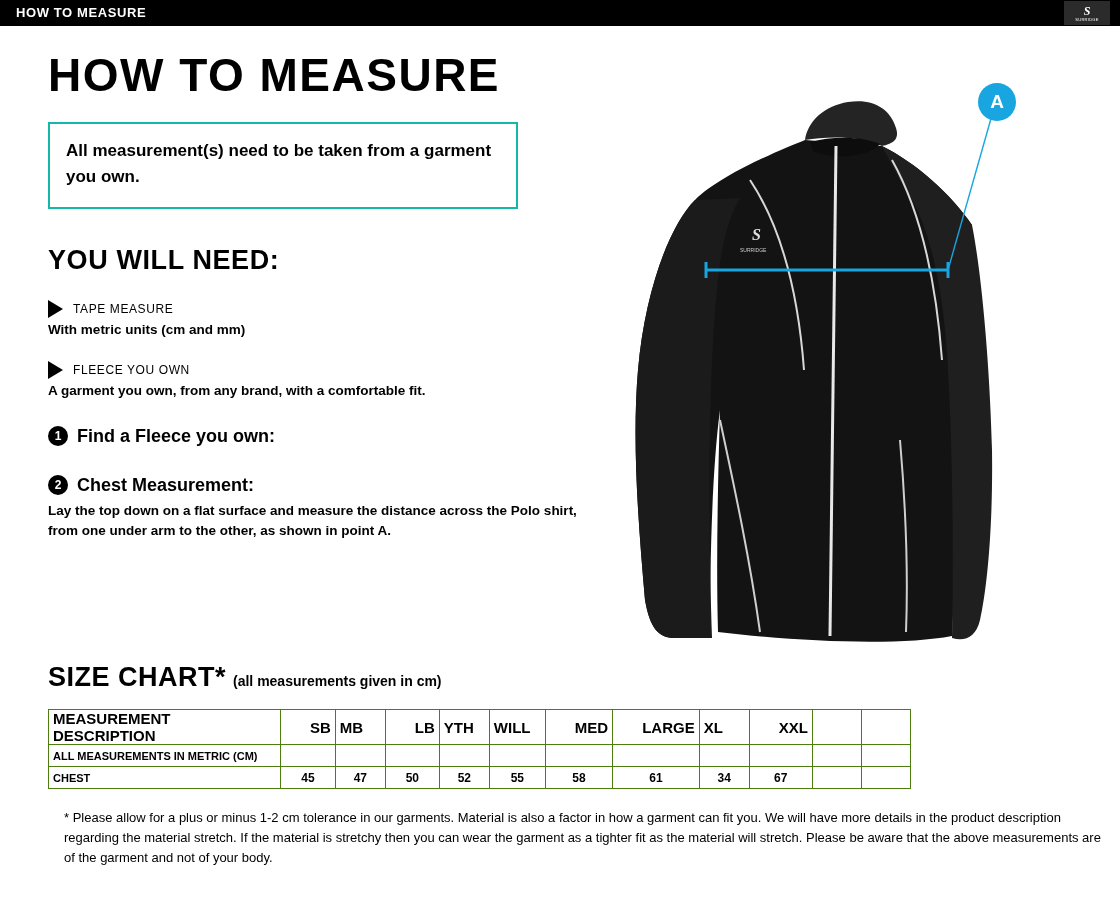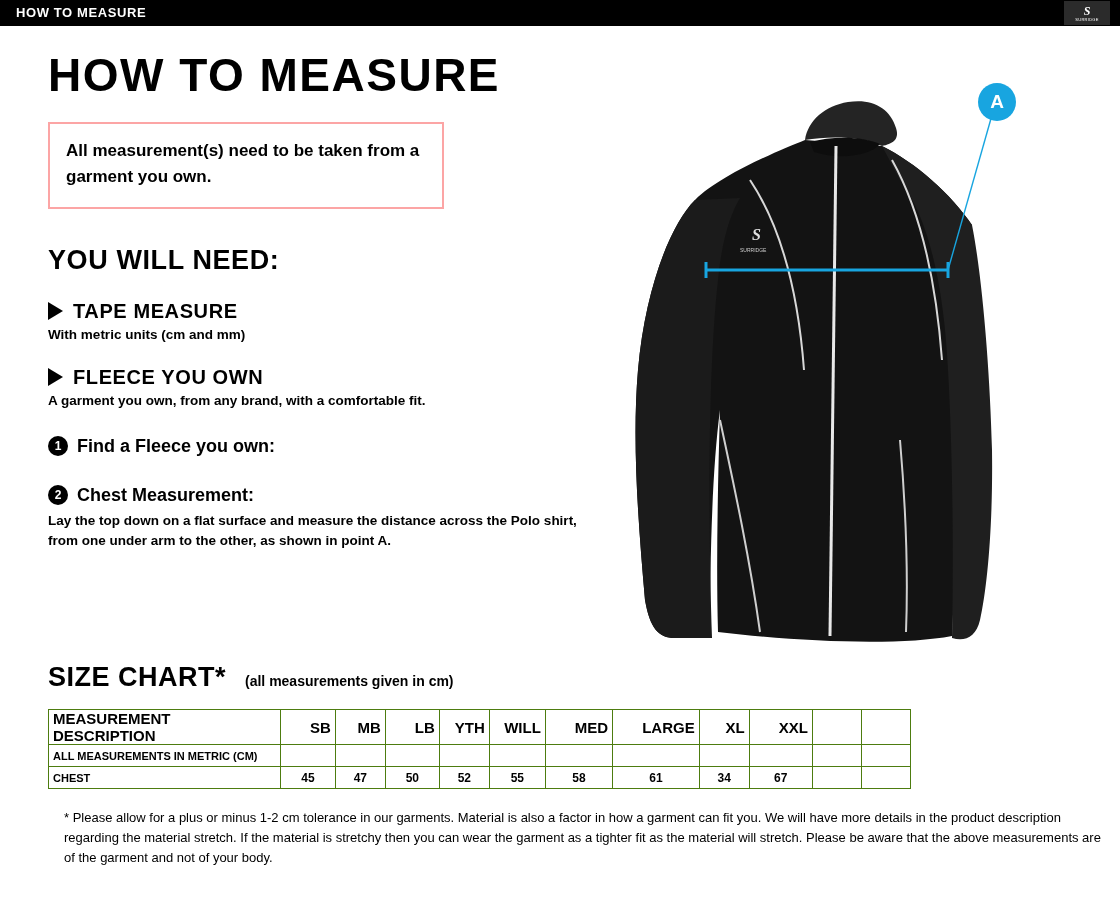--- a/index.html
+++ b/index.html
@@ -69,23 +69,23 @@
   }
   h1.page-title {
     margin: 0;
     font-size: 46px;
     font-weight: bold;
     letter-spacing: 1.5px;
     line-height: 1;
   }
   .callout {
     margin-top: 24px;
-    border: 2px solid #fca5a5;
+    border: 2px solid #14b8a6;
     padding: 14px 16px 16px 16px;
-    width: 396px;
+    width: 470px;
     box-sizing: border-box;
   }
   .callout-text {
     font-size: 17px;
     font-weight: bold;
     line-height: 1.55;
   }
   h2.section-title {
     margin: 36px 0 0 0;
     font-size: 27px;
@@ -100,22 +100,22 @@
     gap: 10px;
   }
   .tri-icon {
     width: 0; height: 0;
     border-left: 15px solid #000;
     border-top: 9px solid transparent;
     border-bottom: 9px solid transparent;
     display: inline-block;
   }
   .need-title {
-    font-size: 20px;
-    font-weight: bold;
+    font-size: 12px;
+    font-weight: normal;
     letter-spacing: 0.6px;
   }
   .need-sub {
     font-size: 13.5px;
     font-weight: bold;
     margin-top: 4px;
   }
 
   .step-block { margin-top: 28px; }
   .step-head {
@@ -180,21 +180,21 @@
     font-size: 27px;
     font-weight: bold;
     letter-spacing: 0.5px;
     display: flex;
     align-items: baseline;
   }
   .chart-title .sub {
     font-size: 14px;
     font-weight: bold;
     letter-spacing: 0;
-    margin-left: 19px;
+    margin-left: 7px;
   }
   table.size-table {
     margin-top: 16px;
     border-collapse: collapse;
     table-layout: fixed;
   }
   table.size-table td, table.size-table th {
     border: 1px solid #4d7c0f;
     height: 20px;
     padding: 0 4px;
@@ -208,21 +208,21 @@
     width: 232px;
   }
   table.size-table th.desc { font-size: 15px; }
   table.size-table td.desc.small {
     font-size: 11px;
     height: 17px;
   }
   table.size-table td.desc.chest {
     font-size: 11px;
   }
-  table.size-table th.size-col { width: 50px; font-size: 15px; text-align: right; }
+  table.size-table th.size-col { width: 50px; font-size: 15px; text-align: left; }
   table.size-table th.size-col.wide { width: 56px; }
   table.size-table th.blank { width: 49px; }
   table.size-table td.val { font-size: 12px; height: 22px; }
   table.size-table th.size-col-left { text-align: left; padding-left: 29px; }
 
   .footnote {
     position: absolute;
     left: 64px;
     top: 808px;
     width: 1040px;

